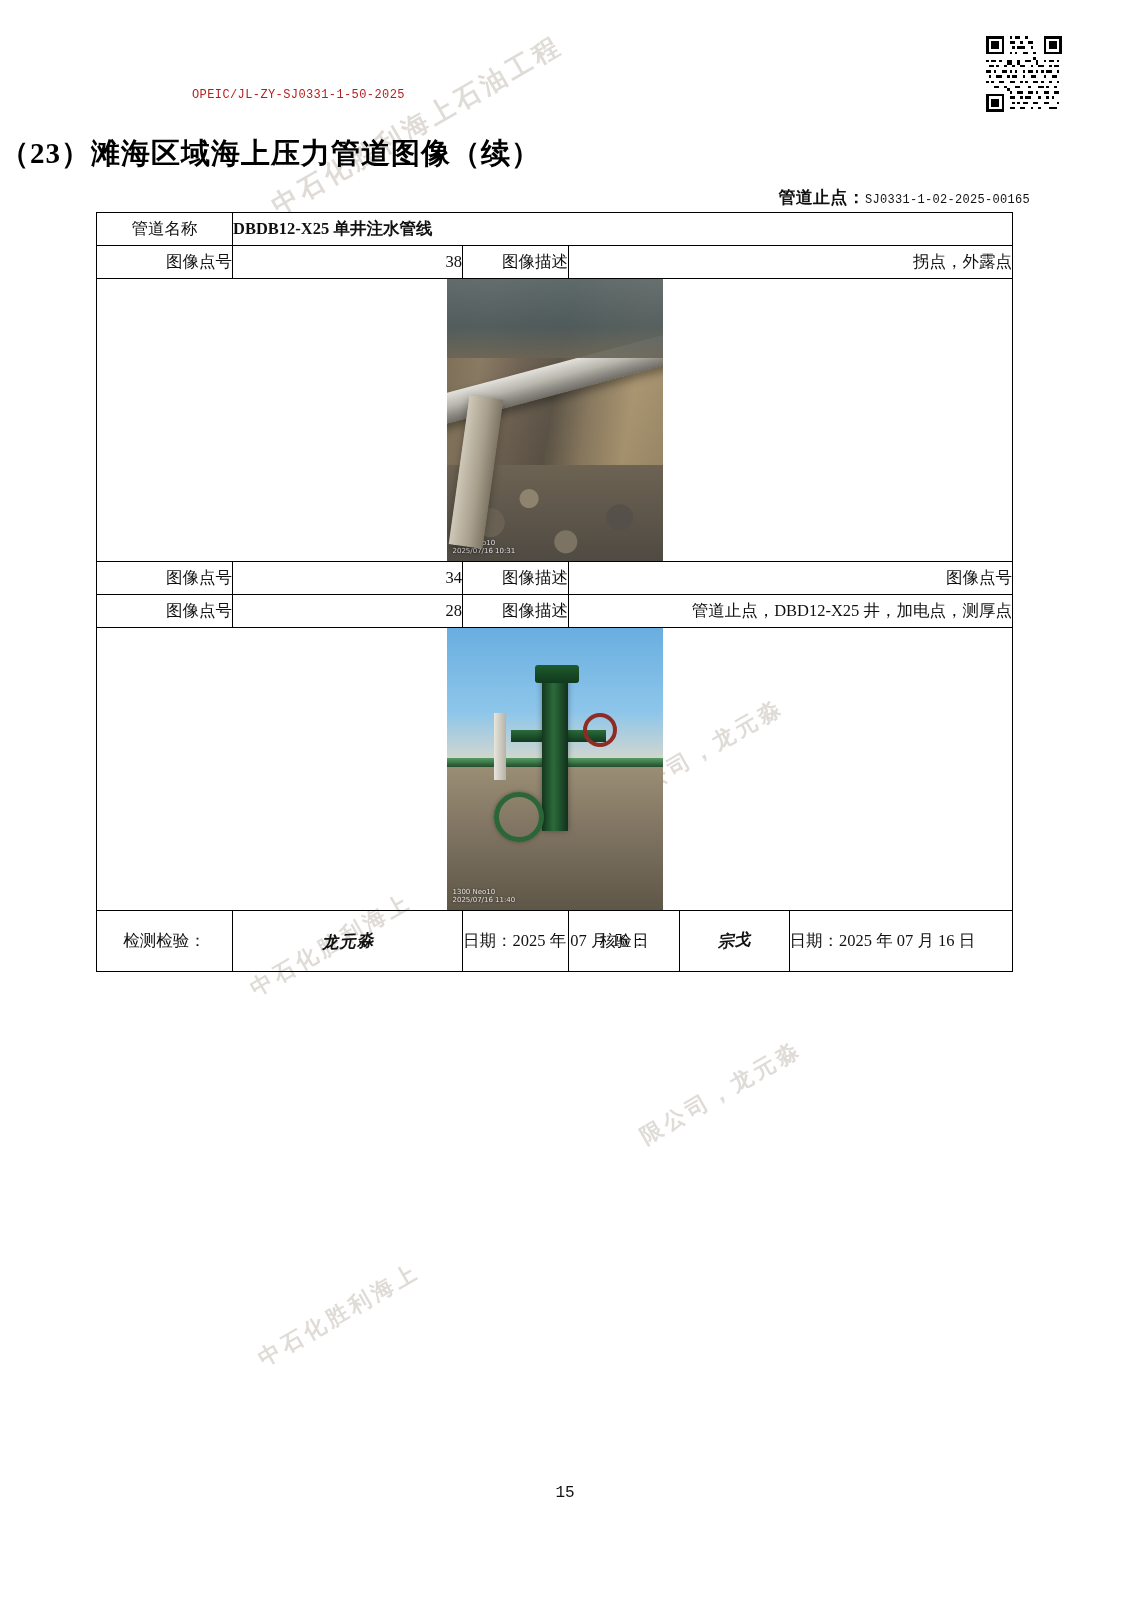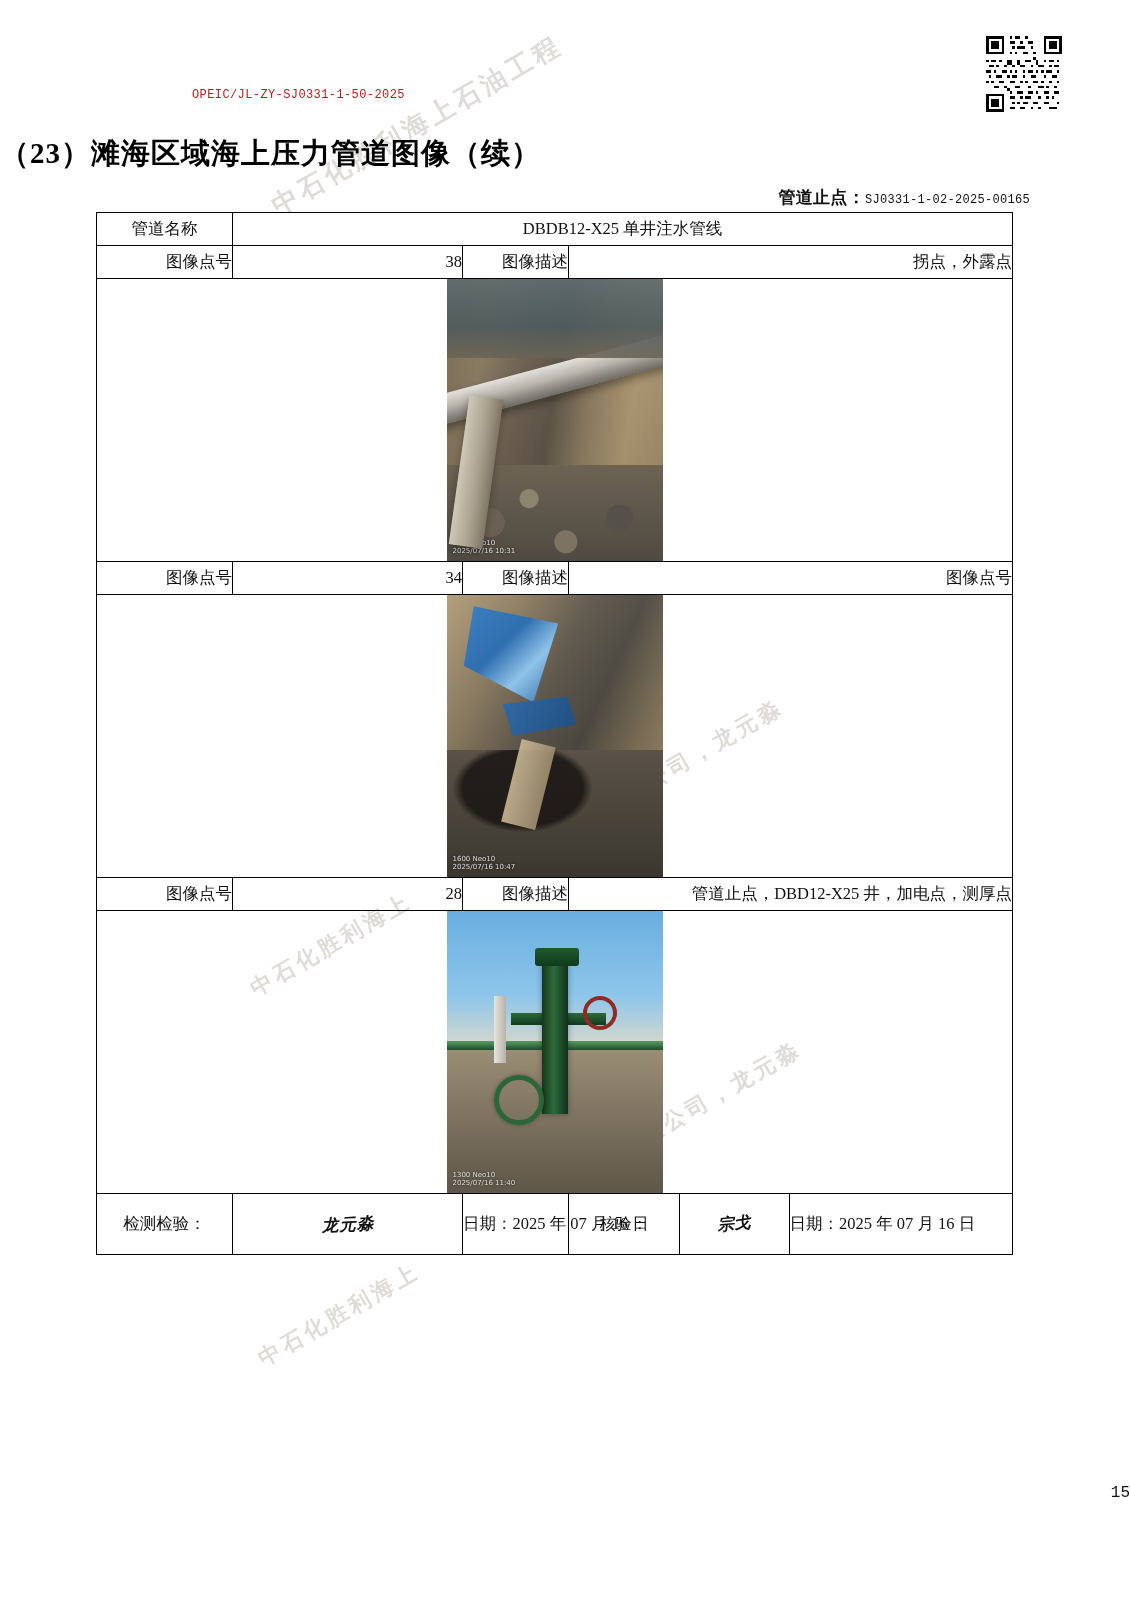--- a/index.html
+++ b/index.html
@@ -94,21 +94,21 @@
   .lbl {
     text-align: center;
     font-size: 16.5px;
     margin-top: 16px;
   }
   .lbl-left {
     text-align: right;
     padding-left: 8px;
   }
   .val-center {
-    text-align: center;
+    font-weight: bold;
   }
   .photo-cell {
     height: 330px;
     text-align: center;
     vertical-align: middle;
     padding: 6px 0;
   }
   .photo {
     position: relative;
     width: 216px;
@@ -315,21 +315,21 @@
     white-space: nowrap;
     padding-left: 10px;
   }
   .foot-row td { height: 60px; }
 
   .page-num {
     position: absolute;
     left: 0;
     right: 0;
     top: 1484px;
-    text-align: right;
+    text-align: center;
     font-size: 16px;
     font-family: "Liberation Mono", monospace;
   }
 
   
   .wm {
     position: absolute;
     color: rgba(150, 135, 120, 0.30);
     font-size: 26px;
     font-weight: bold;
@@ -506,34 +506,20 @@
           </div>
         </td>
       </tr>
 
       <tr>
         <td class="cell-pad lbl-left">图像点号</td>
         <td class="cell-pad lbl-left">34</td>
         <td class="cell-pad lbl-left">图像描述</td>
         <td class="cell-pad lbl-left">图像点号</td>
       </tr>
-      <tr>
-        <td class="photo-cell" colspan="4">
-          <div class="photo ph2">
-            <div class="dark"></div>
-            <div class="tarp"></div>
-            <div class="tarp2"></div>
-            <div class="bar"></div>
-            <div class="stamp">
-              <div>1600 Neo10</div>
-              <div>2025/07/16 10:47</div>
-            </div>
-          </div>
-        </td>
-      </tr>
 
       <tr>
         <td class="cell-pad lbl-left">图像点号</td>
         <td class="cell-pad lbl-left">28</td>
         <td class="cell-pad lbl-left">图像描述</td>
         <td class="cell-pad lbl-left">管道止点，DBD12-X25 井，加电点，测厚点</td>
       </tr>
       <tr>
         <td class="photo-cell" colspan="4">
           <div class="photo ph3">

